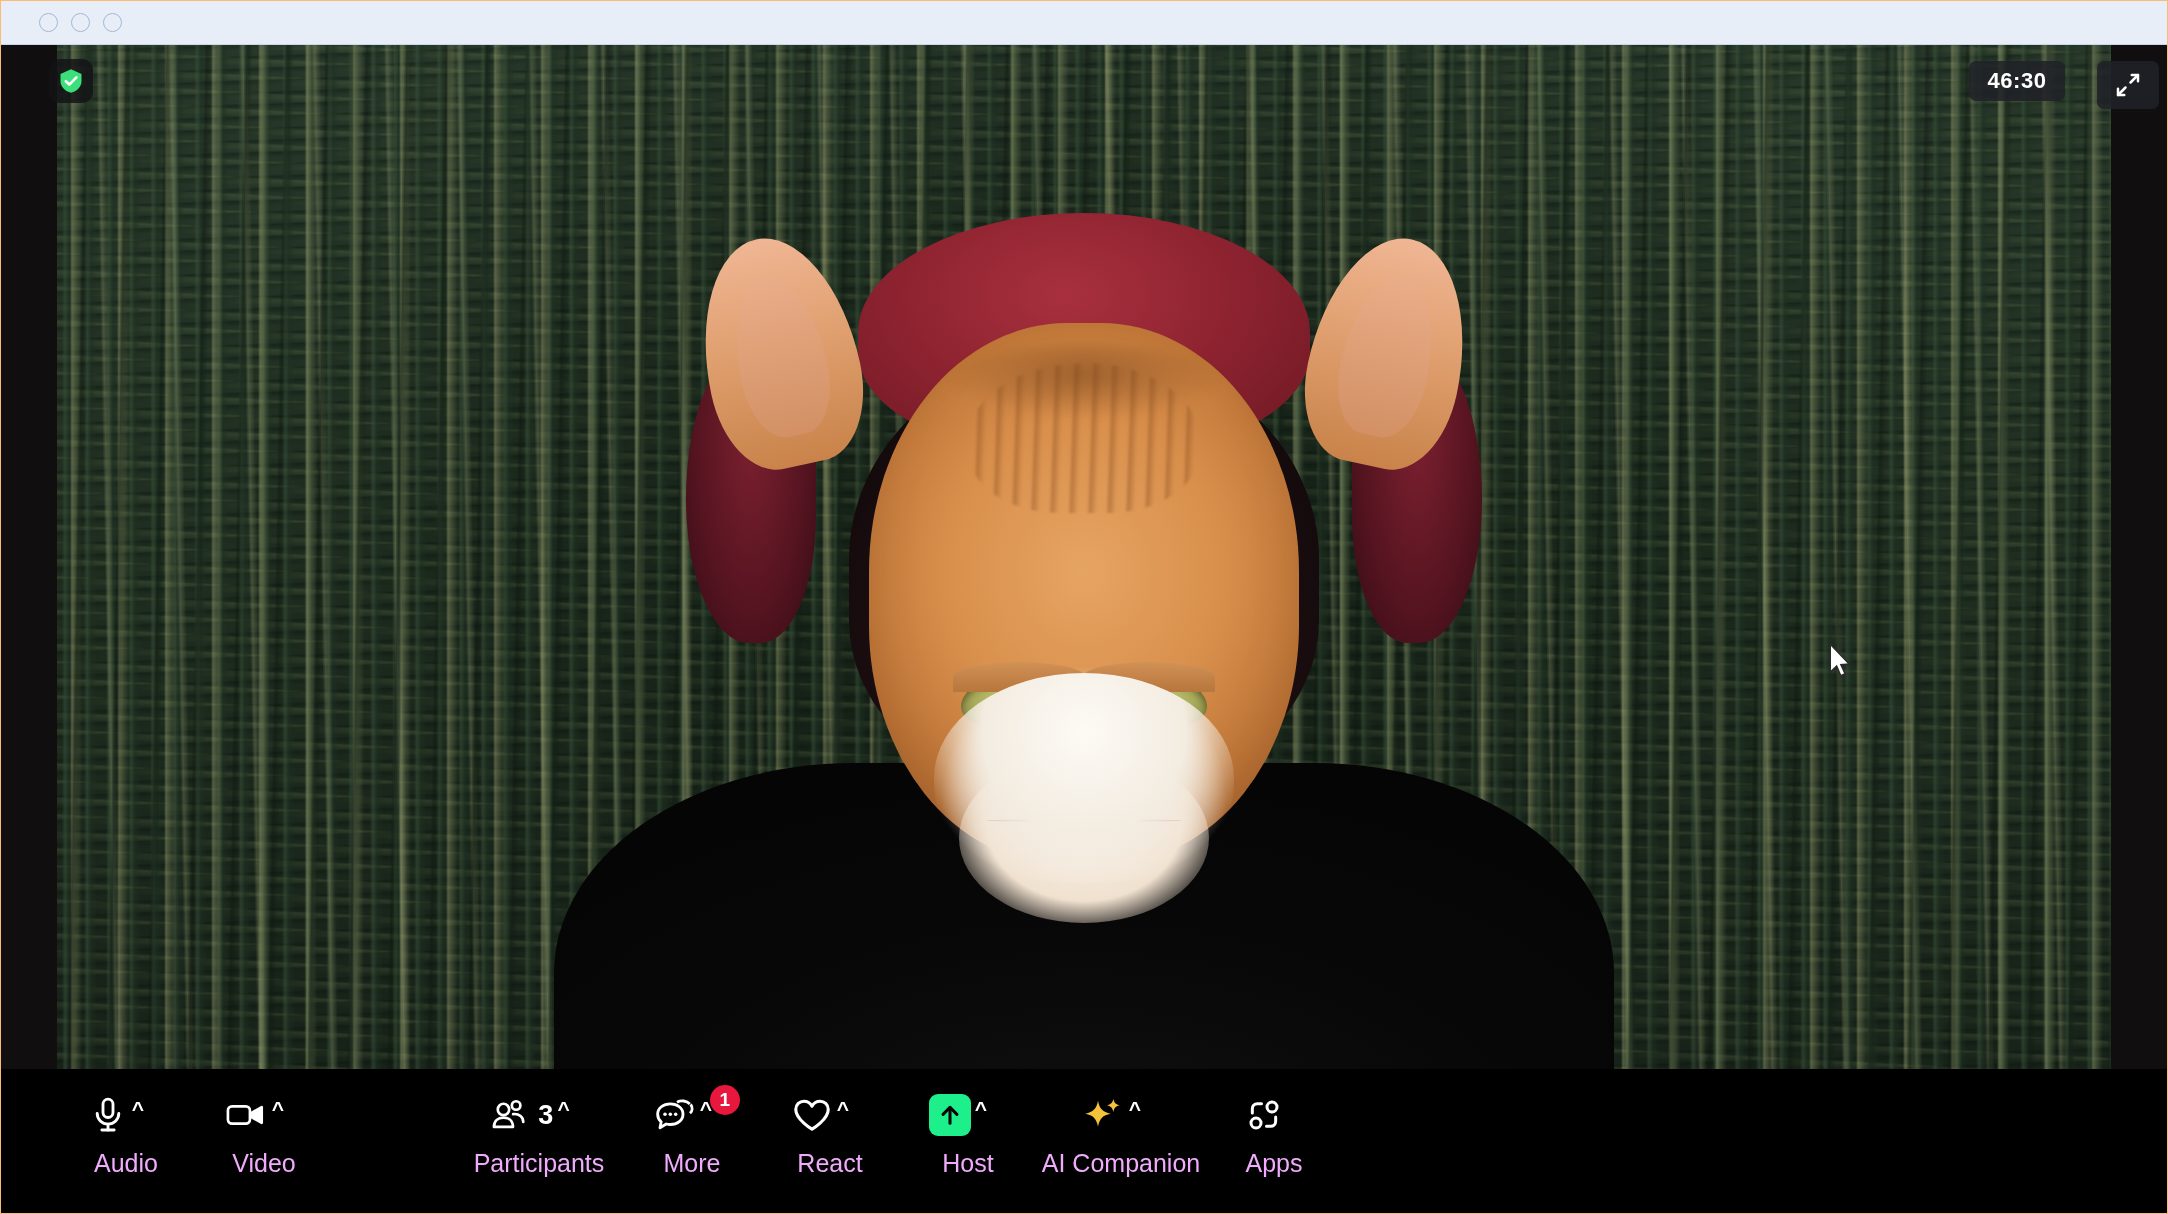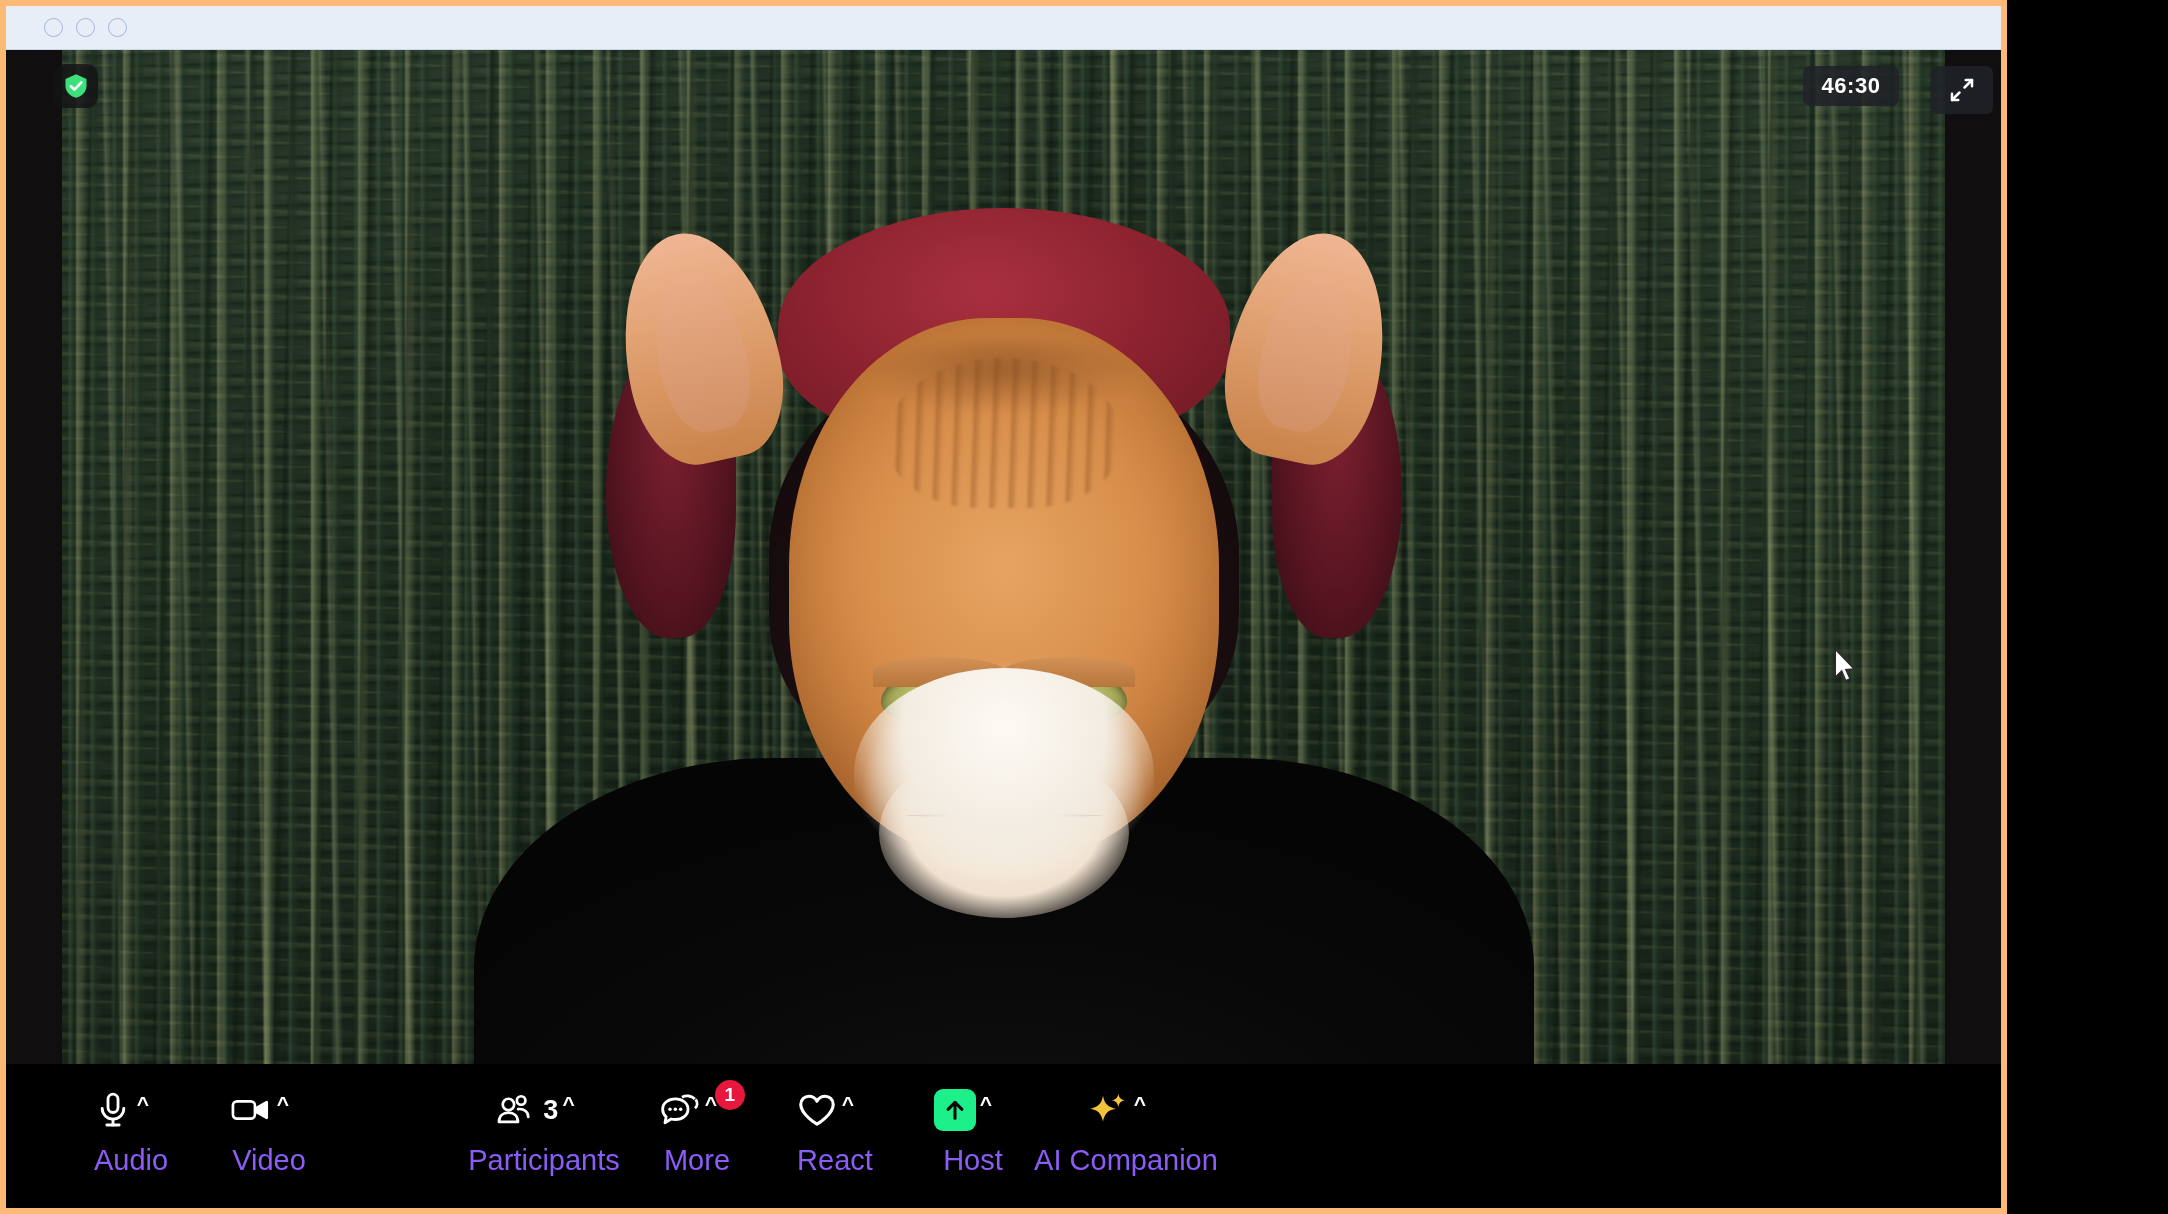--- a/index.html
+++ b/index.html
@@ -8,24 +8,24 @@
     width: 2168px;
     height: 1214px;
     overflow: hidden;
     background: #000;
     font-family: "Liberation Sans", sans-serif;
   }
 
   
   #app-window {
     position: relative;
-    width: 2007px;
+    width: 2168px;
     height: 1214px;
     background: #000;
-    border: 6px solid #fdba74;
+    border: 1px solid #fdba74;
     overflow: hidden;
   }
 
   #titlebar {
     position: absolute;
     top: 0; left: 0; right: 0;
     height: 44px;
     background: #e8eef8;
     border-bottom: 1px solid #c8d6e8;
     display: flex;
@@ -400,22 +400,22 @@
     display: flex;
     align-items: center;
     justify-content: center;
     gap: 4px;
   }
   .tb-icon { display: flex; align-items: center; justify-content: center; }
   .caret   { color: #ffffff; font-size: 21px; line-height: 1; margin-bottom: 14px; font-weight: 600; }
   .count   { color: #ffffff; font-size: 27px; font-weight: bold; margin-left: 4px; }
 
   .tb-label {
-    color: #8b5cf6;
-    font-size: 29px;
+    color: #f0abfc;
+    font-size: 25px;
     margin-top: 6px;
     white-space: nowrap;
     margin-left: 20px;
   }
 
   .badge {
     position: absolute;
     top: -2px; left: 58px;
     min-width: 30px; height: 30px;
     padding: 0 6px;
@@ -635,17 +635,30 @@
                        C9.1 14.1 7.1 12.1 2.4 11.2 C7.1 10.3 9.1 8.3 10 3.5 Z" fill="#f5c33b"></path>
               <path d="M19.2 2.2 C19.7 4.7 20.7 5.7 23.2 6.2 C20.7 6.7 19.7 7.7 19.2 10.2
                        C18.7 7.7 17.7 6.7 15.2 6.2 C17.7 5.7 18.7 4.7 19.2 2.2 Z" fill="#f5c33b"></path>
             </svg>
           </span>
           <span class="caret">^</span>
         </div>
         <span class="tb-label">AI Companion</span>
       </div>
 
+      <div class="tb-item">
+        <div class="tb-icon-row">
+          <span class="tb-icon">
+            <svg width="42" height="40" viewBox="0 0 24 24" fill="none" stroke="#ffffff" stroke-width="1.8" stroke-linecap="round" stroke-linejoin="round">
+              <circle cx="16.8" cy="7.2" r="3.0"></circle>
+              <circle cx="7.2" cy="16.8" r="3.0"></circle>
+              <path d="M10.5 5.2 H8.0 C6.3 5.2 5.0 6.5 5.0 8.2 V10.8"></path>
+              <path d="M19.0 13.2 V15.8 C19.0 17.5 17.7 18.8 16.0 18.8 H13.5"></path>
+            </svg>
+          </span>
+        </div>
+        <span class="tb-label">Apps</span>
+      </div>
 
     </div>
 
   </div>
 </div>
 
 </body></html>

